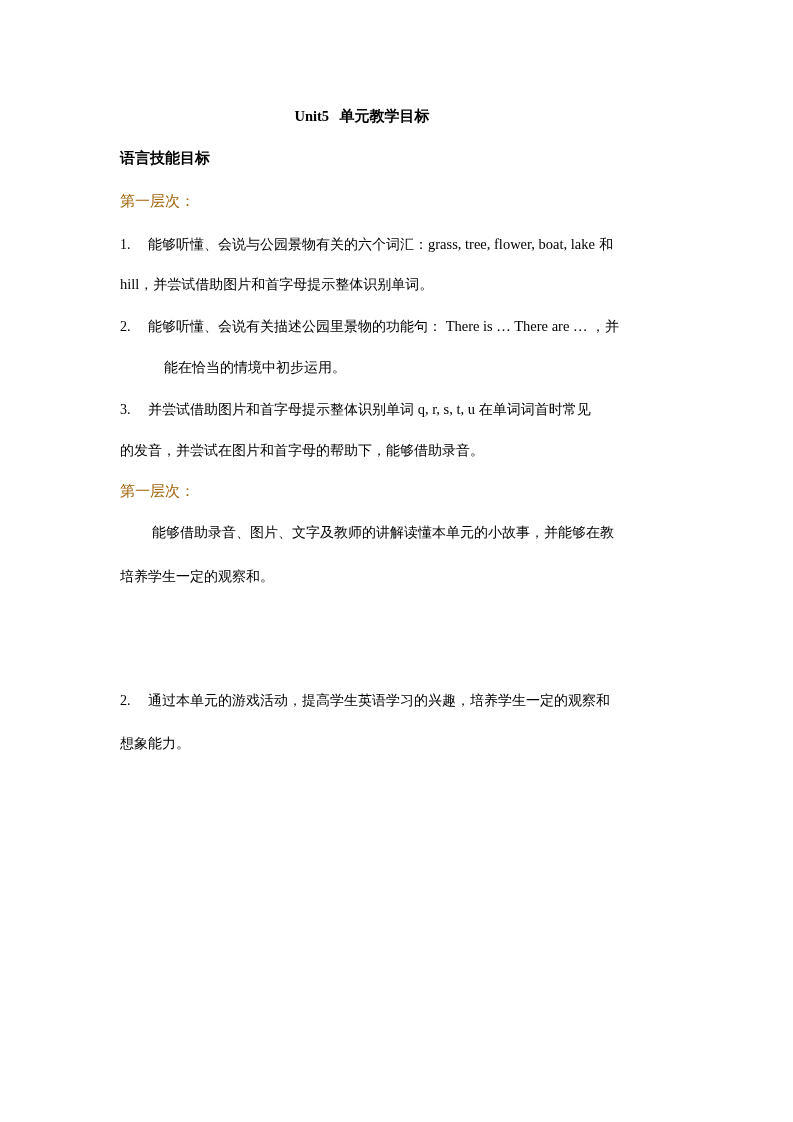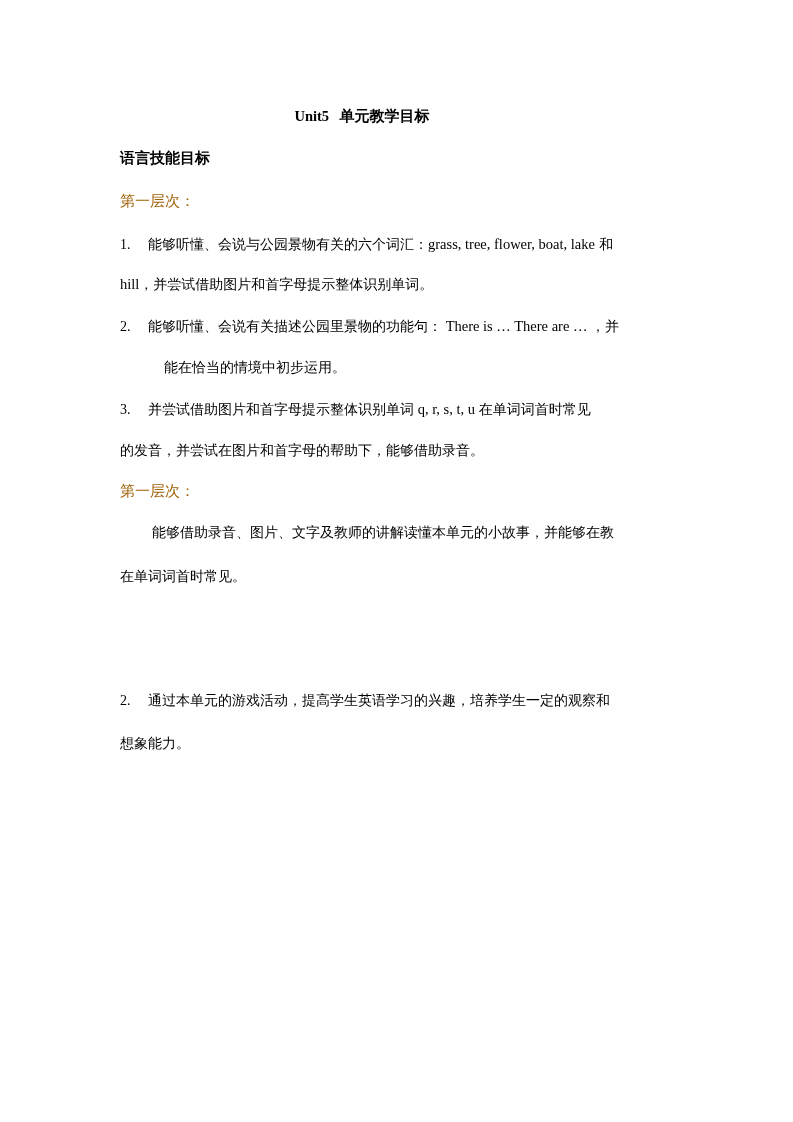--- a/index.html
+++ b/index.html
@@ -95,21 +95,21 @@
   <div class="line" style="top:399px;">
     <span class="num">3.</span><span>并尝试借助图片和首字母提示整体识别单词</span><span class="latin"> q, r, s, t, u </span><span>在单词词首时常见</span>
   </div>
   <div class="line" style="top:440px;">
     <span>的发音，并尝试在图片和首字母的帮助下，能够借助录音。</span>
   </div>
 
   <div class="line red" style="top:481px;">第一层次：</div>
 
   <div class="line indent" style="top:523px;">能够借助录音、图片、文字及教师的讲解读懂本单元的小故事，并能够在教</div>
-  <div class="line" style="top:566px;">在单词词首时常见。</div>
+  <div class="line" style="top:566px;">培养学生一定的观察和。</div>
 
 
 
   <div class="line" style="top:690px;">
     <span class="num">2.</span><span>通过本单元的游戏活动，提高学生英语学习的兴趣，培养学生一定的观察和</span>
   </div>
   <div class="line" style="top:733px;">想象能力。</div>
 
 </div>
 

